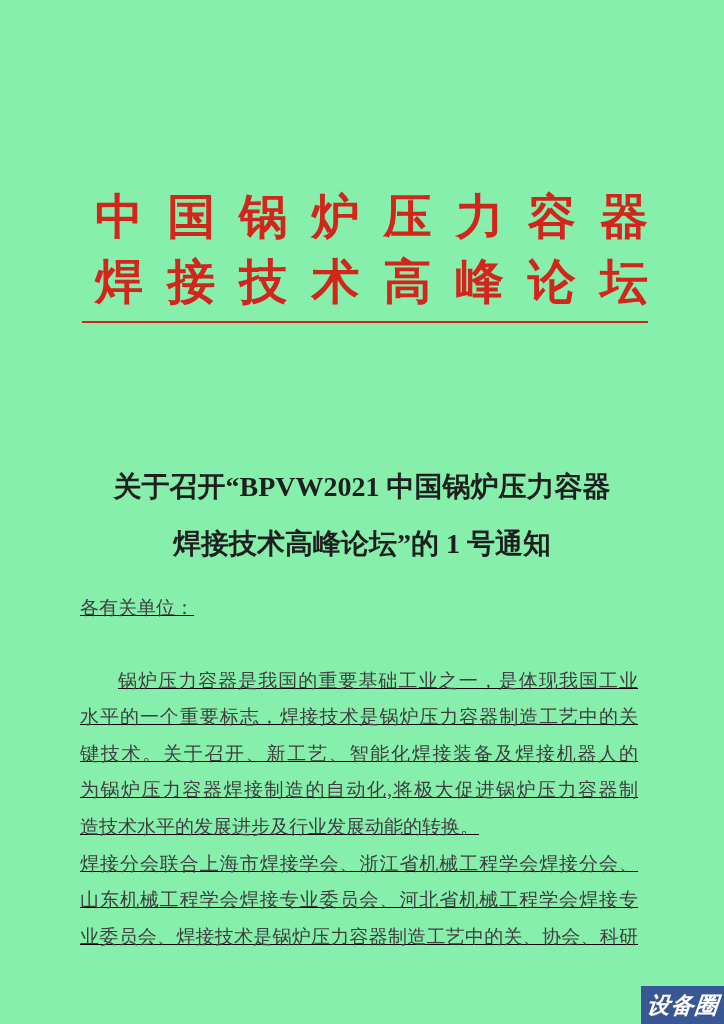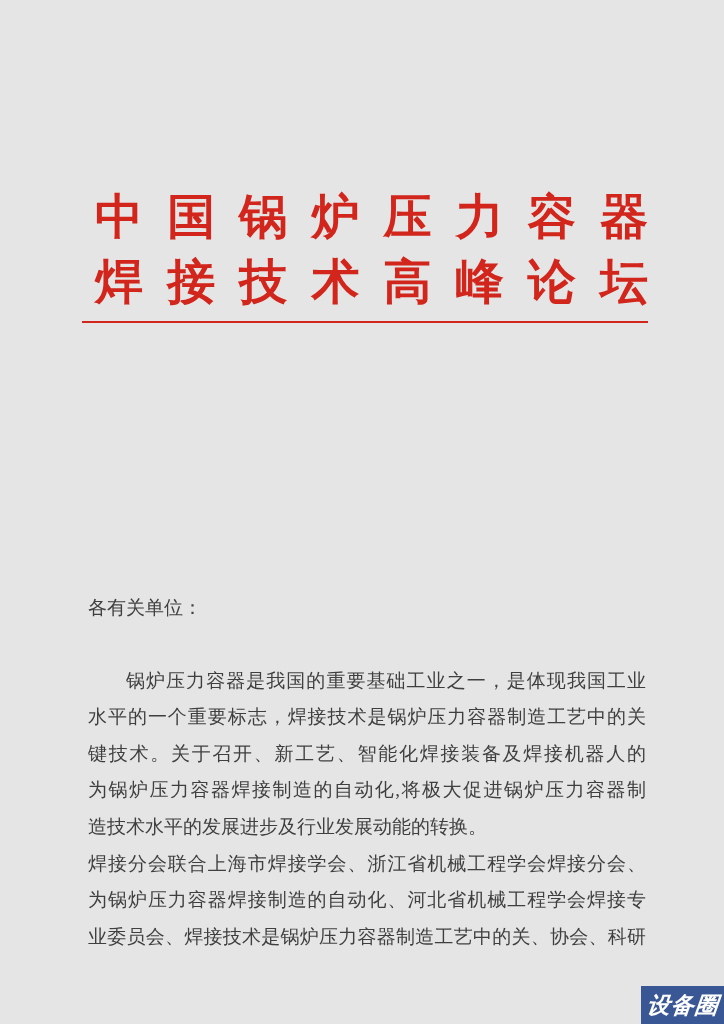--- a/index.html
+++ b/index.html
@@ -4,21 +4,21 @@
 <style>
   html, body {
     margin: 0;
     padding: 0;
     background: #ffffff;
   }
   .page {
     position: relative;
     width: 724px;
     height: 1024px;
-    background: #e5e5e5;
+    background: #86efac;
     overflow: hidden;
     font-family: "Liberation Serif", "DejaVu Serif", serif;
   }
 
   
   .letterhead {
     position: absolute;
     top: 184px;
     left: 95px;
     width: 553px;
@@ -55,22 +55,23 @@
     font-weight: bold;
     color: #1f1f1f;
     line-height: 57px;
     white-space: nowrap;
   }
 
   
   .body-block {
     position: absolute;
     top: 590px;
-    left: 88px;
+    left: 80px;
     width: 558px;
+    text-decoration: underline;
   }
   .body-line {
     font-size: 19px;
     color: #3f3f3f;
     line-height: 36.6px;
     text-align: left;
     white-space: nowrap;
   }
   .body-line.fill {
     text-align: justify;
@@ -109,30 +110,34 @@
 
 <div class="page">
 
   <div class="letterhead">
     <div class="letterhead-line" style="color: rgb(210, 38, 28);">中 国 锅 炉 压 力 容 器</div>
     <div class="letterhead-line" style="color: rgb(210, 38, 28);">焊 接 技 术 高 峰 论 坛</div>
   </div>
 
   <div class="red-rule" style="background: rgb(210, 38, 28);"></div>
 
+  <div class="notice-title">
+    <div class="notice-title-line">关于召开“BPVW2021 中国锅炉压力容器</div>
+    <div class="notice-title-line">焊接技术高峰论坛”的 1 号通知</div>
+  </div>
 
   <div class="body-block">
       <div class="body-line">各有关单位：</div>
       <div class="body-line indent fill">锅炉压力容器是我国的重要基础工业之一，是体现我国工业</div>
       <div class="body-line fill">水平的一个重要标志，焊接技术是锅炉压力容器制造工艺中的关</div>
       <div class="body-line fill">键技术。关于召开、新工艺、智能化焊接装备及焊接机器人的</div>
       <div class="body-line fill">为锅炉压力容器焊接制造的自动化,将极大促进锅炉压力容器制</div>
       <div class="body-line">造技术水平的发展进步及行业发展动能的转换。</div>
       <div class="body-line fill">焊接分会联合上海市焊接学会、浙江省机械工程学会焊接分会、</div>
-      <div class="body-line fill">为锅炉压力容器焊接制造的自动化、河北省机械工程学会焊接专</div>
+      <div class="body-line fill">山东机械工程学会焊接专业委员会、河北省机械工程学会焊接专</div>
       <div class="body-line fill">业委员会、焊接技术是锅炉压力容器制造工艺中的关、协会、科研</div>
     </div>
 
   <div class="watermark" style="background: rgb(58, 87, 149);">
     <span class="watermark-text" style="color: rgb(255, 255, 255);">设备圈</span>
   </div>
 
 </div>
 
 </body></html>

